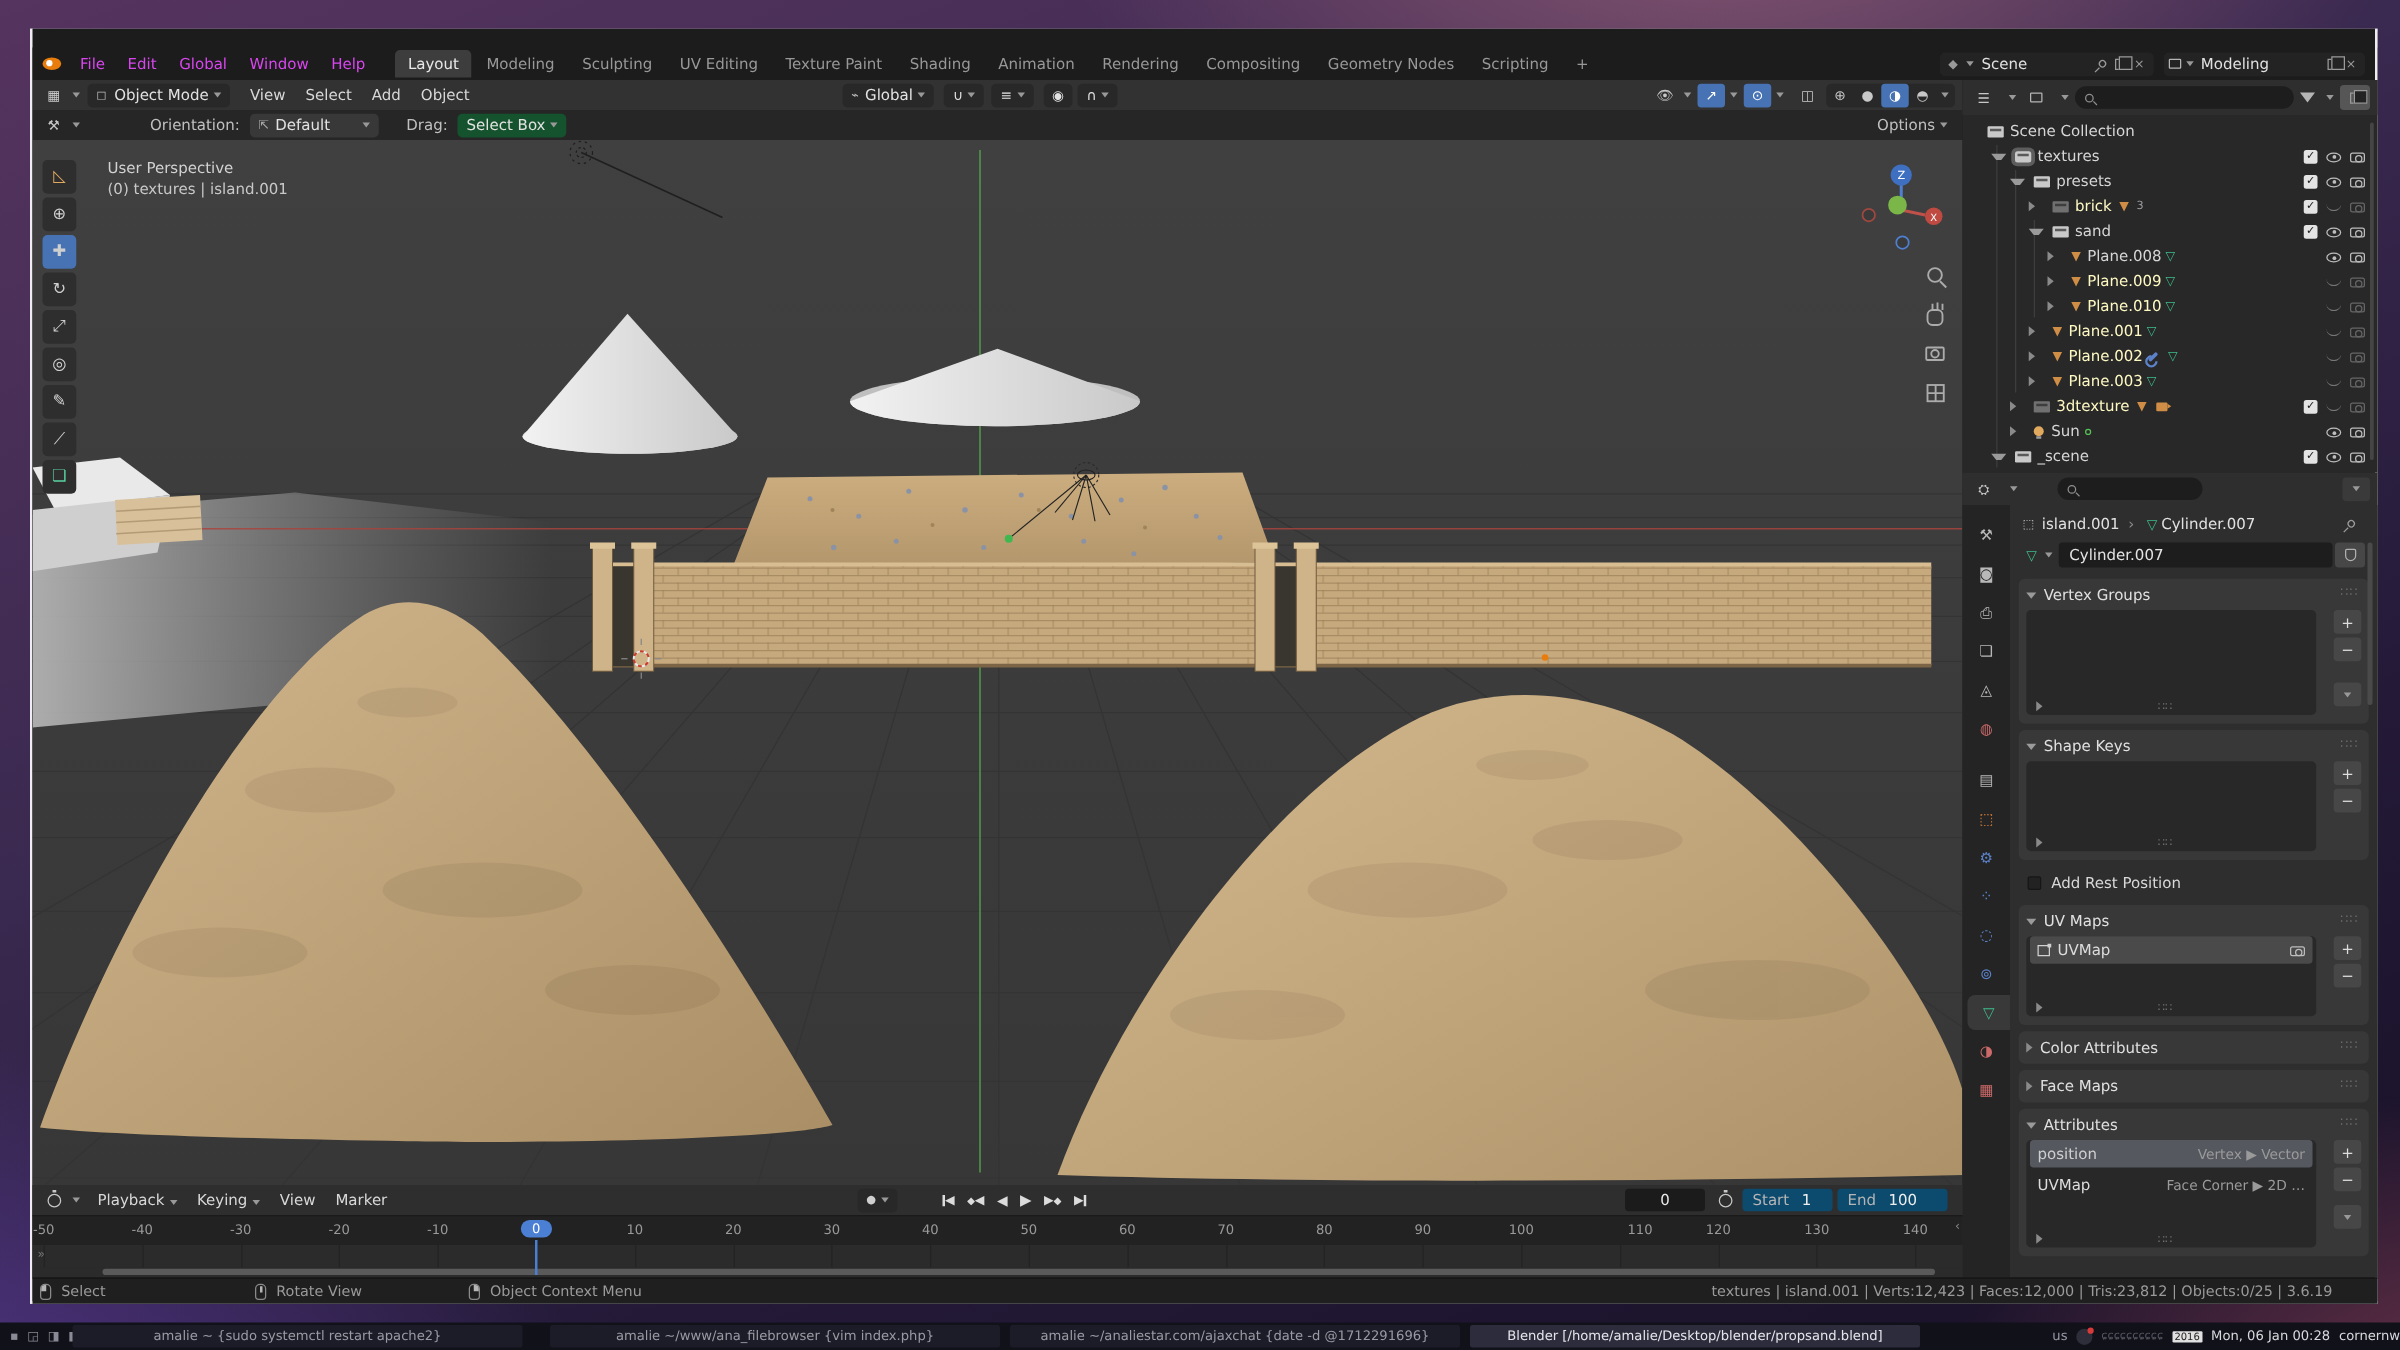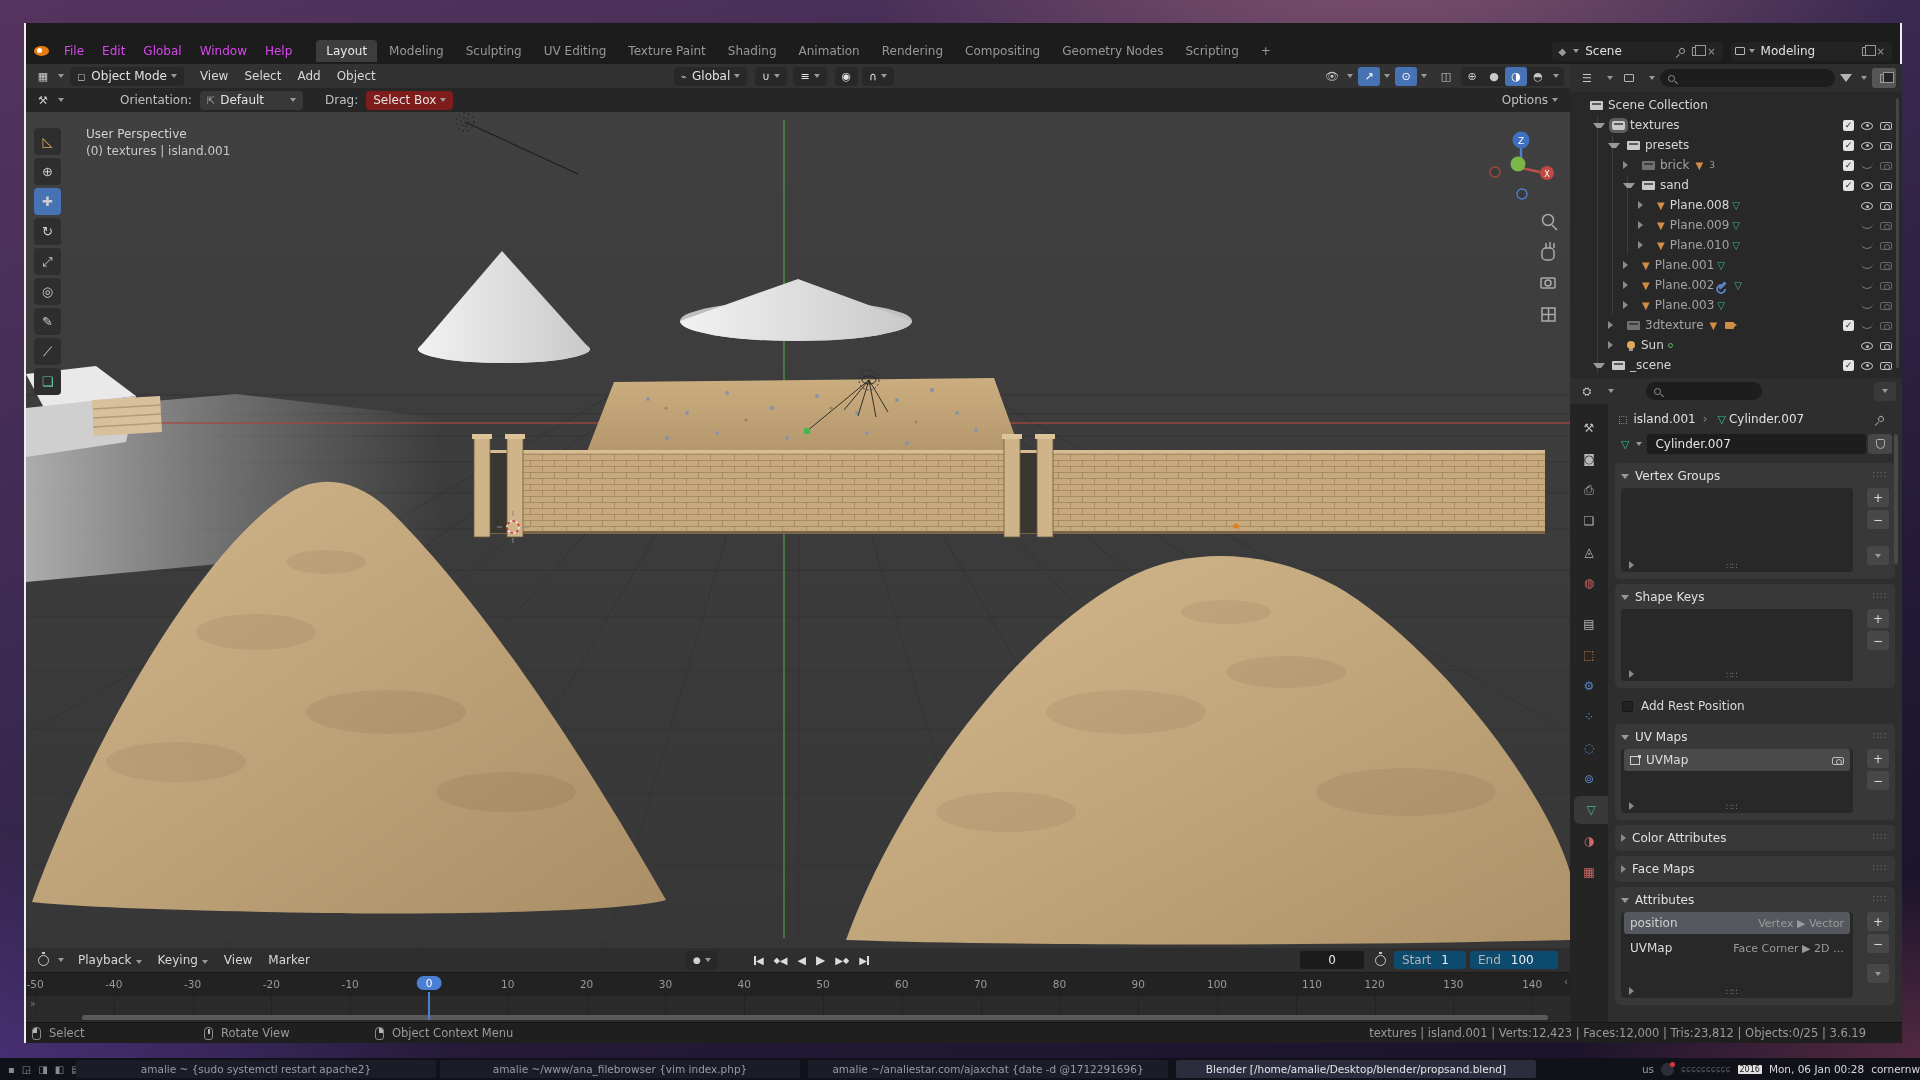--- a/index.html
+++ b/index.html
@@ -54,21 +54,21 @@
 .tbtn .g { color:#cfcfcf; font-size:13px; }
 
 
 #outliner { left:1570px; top:64px; width:332px; height:314px; background:#282828; }
 #outliner-header { height:28px; background:#2e2e2e; display:flex; align-items:center; padding:0 6px; gap:5px; }
 .searchpill { flex:1; height:18px; background:#1d1d1d; border-radius:9px; display:flex; align-items:center; padding:0 8px; }
 .mag { width:7px; height:7px; border:1.4px solid #8f8f8f; border-radius:50%; position:relative; }
 .mag:after { content:""; position:absolute; left:5px; top:6px; width:4px; height:1.4px; background:#8f8f8f; transform:rotate(45deg); }
 .newcoll { width:24px; height:20px; background:#565656; border-radius:3px; display:flex; align-items:center; justify-content:center; }
 .orow { height:20px; display:flex; align-items:center; position:relative; font-size:12px; color:#d6d6d6; }
-.orow .lbl.dim { color:#a3a3a3; }
+.orow .lbl.dim { color:#fef9c3; }
 .oright { position:absolute; display:flex; gap:7px; right:10px; }
 .chk { width:11px; height:11px; background:#e4e4e4; border-radius:2px; color:#1c1c1c; font-size:9px; line-height:11px; text-align:center; font-weight:bold; }
 .eye { width:12px; height:8px; border:1px solid #bdbdbd; border-radius:50%; position:relative; margin-top:2px; }
 .eye:after { content:""; position:absolute; left:3.5px; top:1.5px; width:3px; height:3px; border-radius:50%; background:#bdbdbd; }
 .eyeoff { width:12px; height:6px; border-bottom:1.6px solid #777; border-radius:0 0 10px 10px; margin-top:3px; }
 .cam { width:12px; height:8px; border:1px solid #bdbdbd; border-radius:2px; position:relative; margin-top:2px; }
 .cam:after { content:""; position:absolute; left:3px; top:1px; width:4px; height:4px; border:1px solid #bdbdbd; border-radius:50%; }
 .cam.off { border-color:#666; }
 .cam.off:after { border-color:#666; }
 .collico { width:13px; height:9px; background:#c9c9c9; border-radius:1px; position:relative; margin-right:5px; }
@@ -253,21 +253,21 @@
 <div class="abs flex" id="tool-settings">
   <span class="hicon" style="margin-left:6px;">⚒</span>
     <span class="caret"></span>
   <span style="margin-left:56px;">Orientation:</span>
   <span class="pill" style="margin-left:8px;background:#383838;">
     <span style="font-size:10px;color:#aaa;margin-right:5px;">⇱</span>
     <span>Default</span>
     <span class="caret" style="margin-left:26px;"></span>
   </span>
   <span style="margin-left:22px;">Drag:</span>
-  <span class="pill" style="margin-left:8px;background:#7f1d1d;">
+  <span class="pill" style="margin-left:8px;background:#14532d;">
     <span>Select Box</span>
       <span class="caret"></span>
   </span>
   <span style="flex:1"></span>
   <span class="flex" style="margin-right:12px;">
     <span>Options</span>
       <span class="caret"></span>
   </span>
 </div>
 
@@ -1009,21 +1009,21 @@
 <div class="abs" id="taskbar">
   <span class="pager">
     <span>▪</span>
       <span>◲</span>
       <span>◨</span>
       <span>◧</span>
       <span>▤</span>
       <span style="margin-left:4px;">↓</span>
   </span>
   <span id="task-wins">
-      <span class="twin" style="left: 76px; width: 360px;">amalie ~ {sudo systemctl restart apache2}</span>
+      <span class="twin" style="left: 58px; width: 360px;">amalie ~ {sudo systemctl restart apache2}</span>
       <span class="twin" style="left: 440px; width: 360px;">amalie ~/www/ana_filebrowser {vim index.php}</span>
       <span class="twin" style="left: 808px; width: 360px;">amalie ~/analiestar.com/ajaxchat {date -d @1712291696}</span>
       <span class="twin active" style="left: 1176px; width: 360px;">Blender [/home/amalie/Desktop/blender/propsand.blend]</span>
     </span>
   <span id="tray">
     <span>us</span>
     <span class="trayapp"></span>
     <span style="color:#55555f;font-size:9px;">ɕɕɕɕɕɕɕɕɕɕ</span>
     <span class="badge2016">2016</span>
     <span style="color:#d8d8de;">Mon, 06 Jan 00:28</span>

